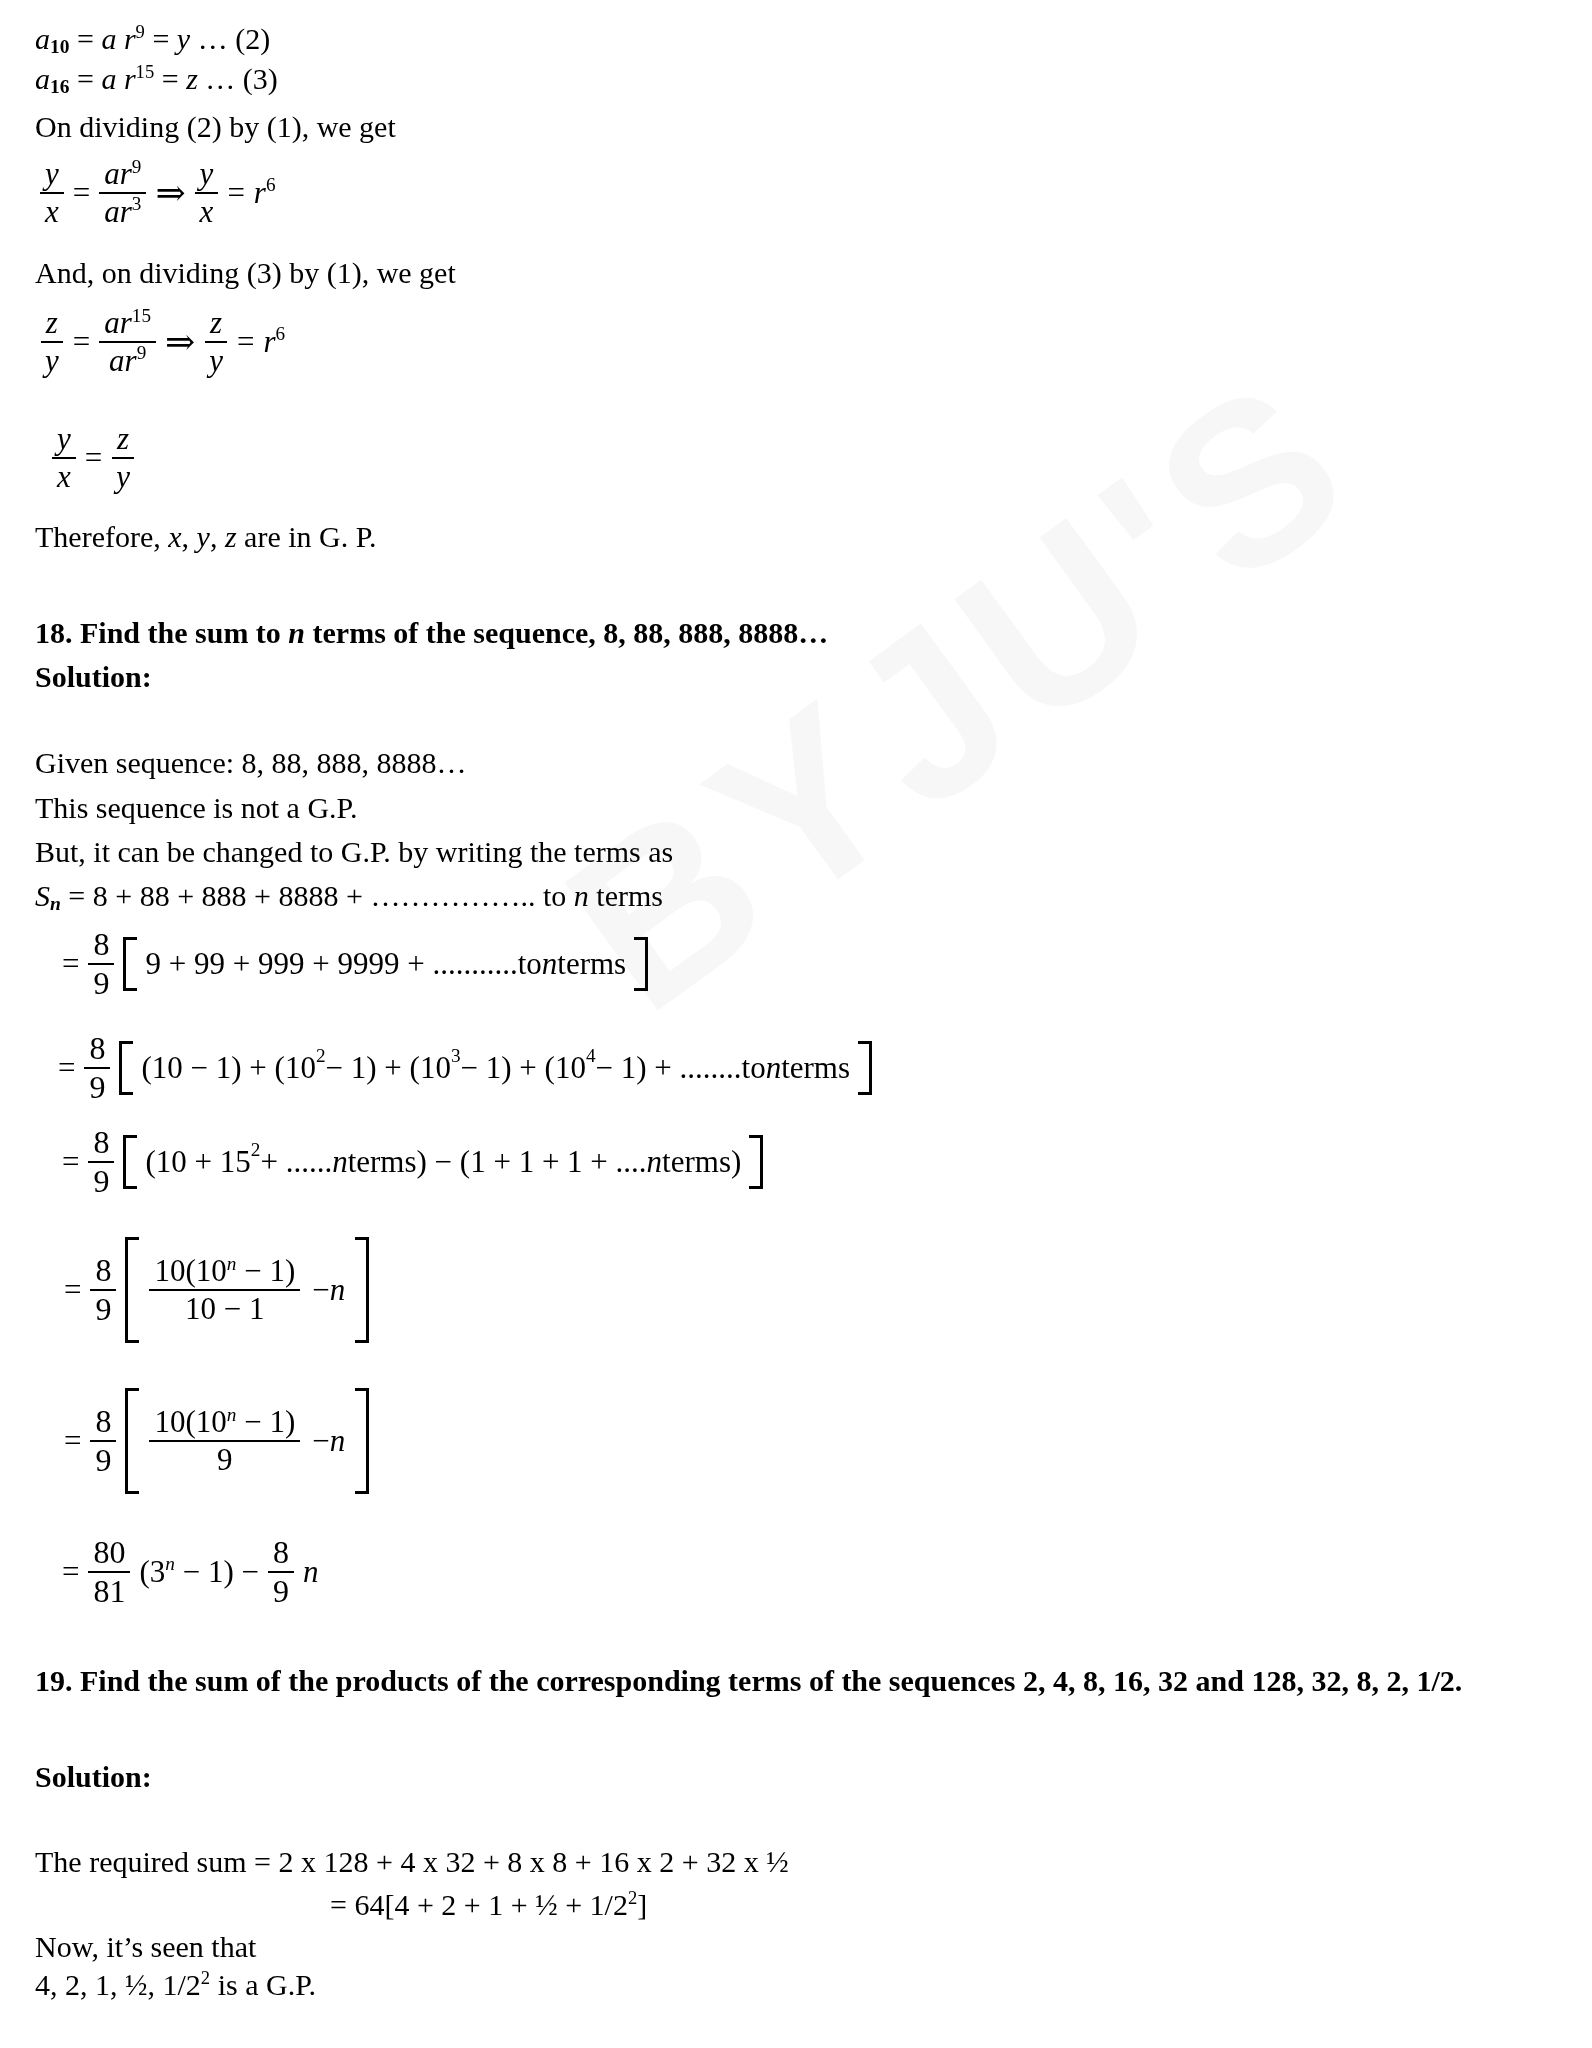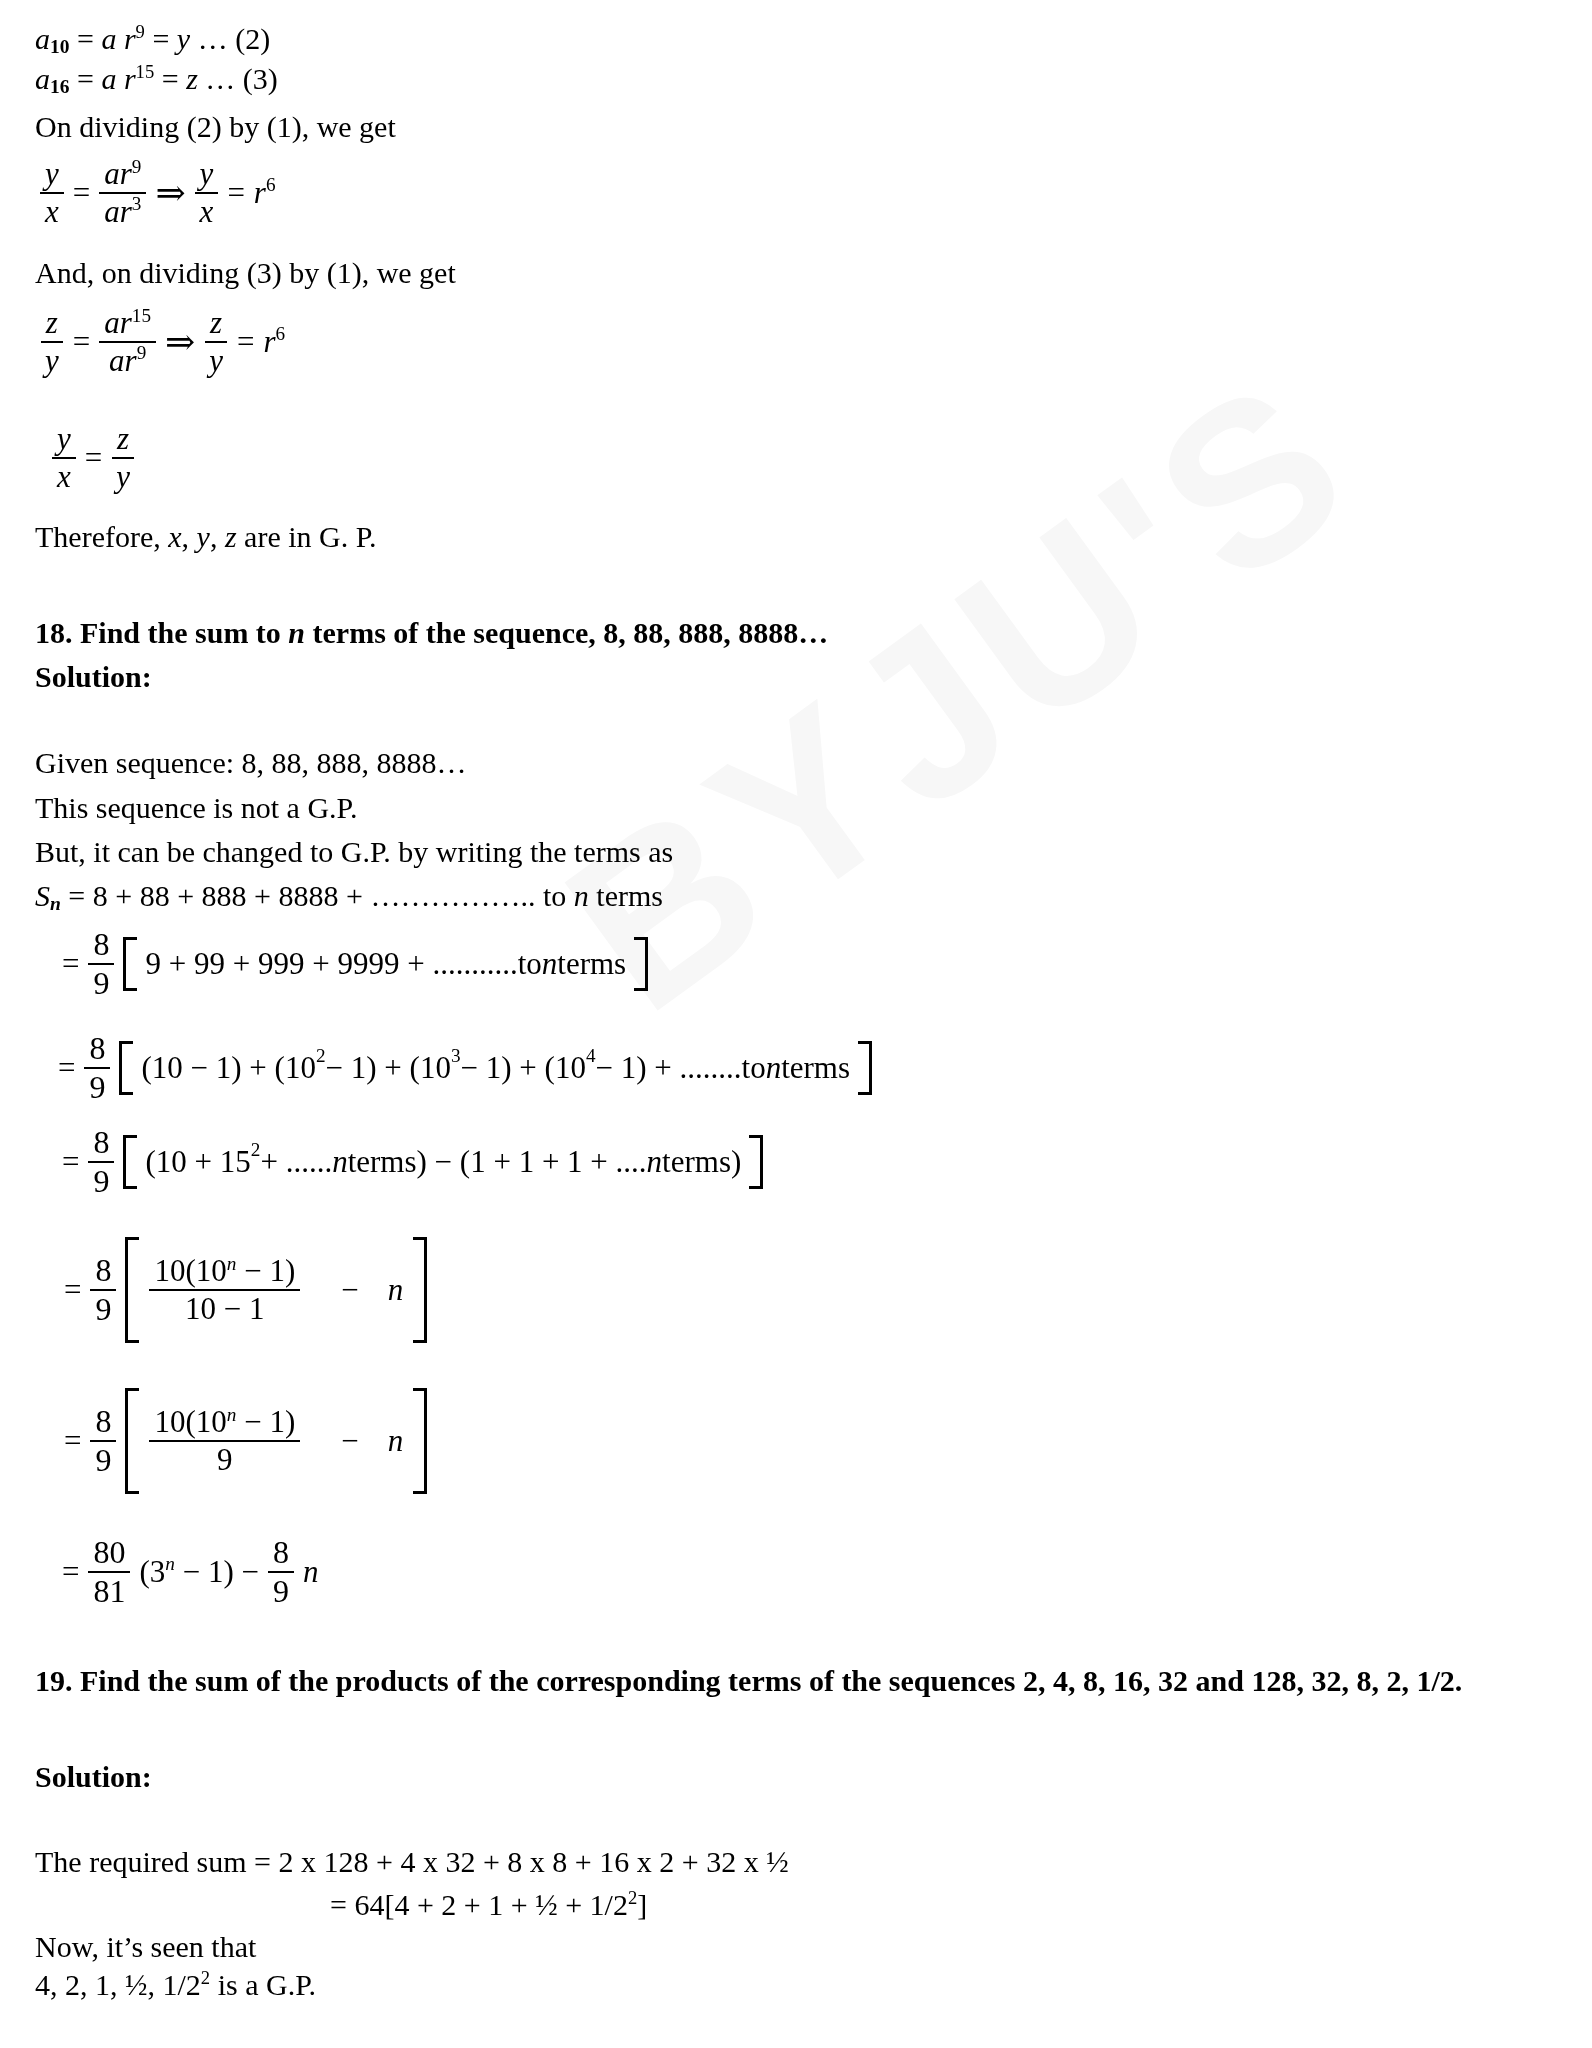--- a/index.html
+++ b/index.html
@@ -23,21 +23,21 @@
   .eqrow { position:absolute; z-index:1; display:flex; align-items:center; gap:9px; font-size:31px; }
   .frac { display:inline-flex; flex-direction:column; align-items:center; line-height:1.15; text-align:center; }
   .frac .fn { display:block; border-bottom:2px solid #000; padding:0 5px; }
   .frac .fd { display:block; padding:0 5px; }
   .frac.small { font-size:32px; }
   .group { display:flex; align-items:stretch; }
   .br { width:11px; }
   .brl { border-left:3px solid #000; border-top:3px solid #000; border-bottom:3px solid #000; }
   .brr { border-right:3px solid #000; border-top:3px solid #000; border-bottom:3px solid #000; }
   .content { display:flex; align-items:center; padding:9px 8px; }
-  .content.tall { padding:16px 10px;gap:29px; }
+  .content.tall { padding:16px 10px; }
   .arrow { font-size:36px; }
   .h19 { width:1532px; line-height:42px; }
 </style>
 </head>
 <body>
 
 <div class="page">
 
   <div class="watermark" x="#f7f7f7" style="color: rgb(247, 247, 247);">BYJU'S</div>
 

